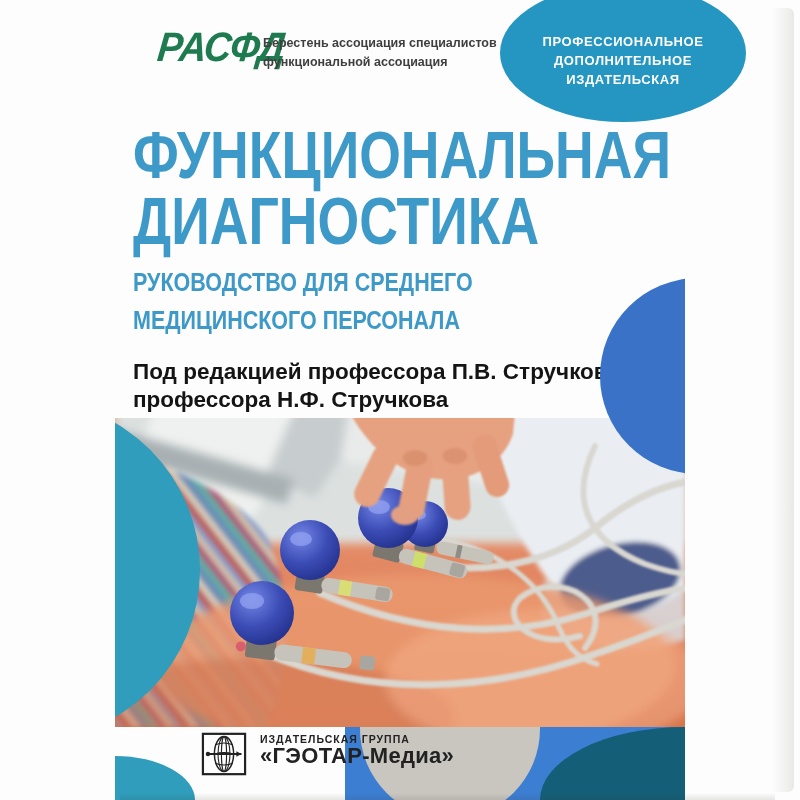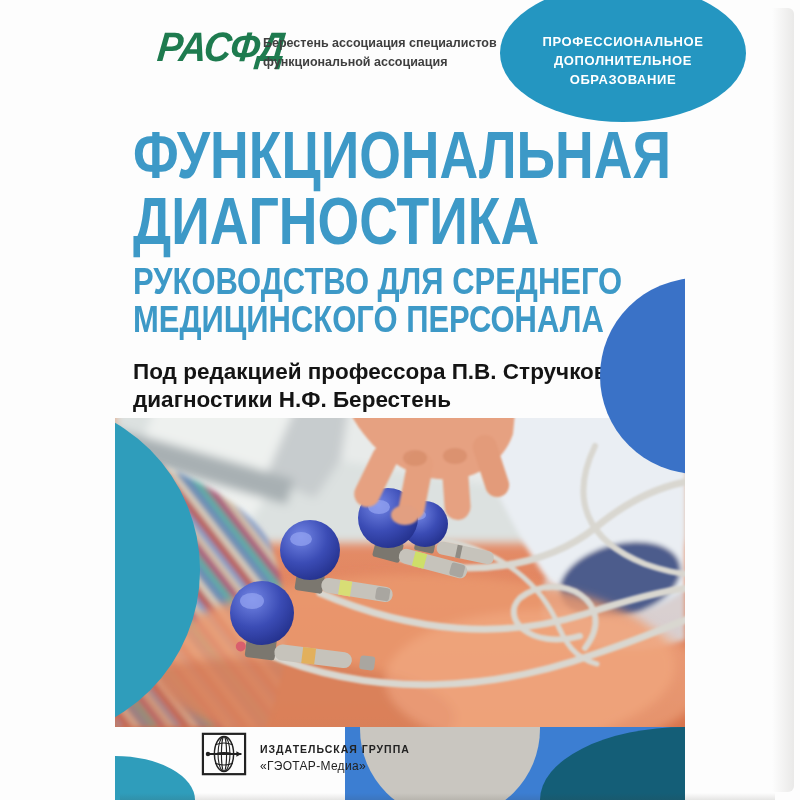--- a/index.html
+++ b/index.html
@@ -25,21 +25,21 @@
     color:#fff;font-size:13px;font-weight:bold;line-height:19px;letter-spacing:.6px;text-align:center;
   }
   
   .title{
     position:absolute;left:133px;top:122px;
     color:var(--title-blue,#3d99c7);font-size:67px;font-weight:bold;line-height:66px;white-space:nowrap;
   }
   .title .ln{display:block;transform:scaleX(.8);transform-origin:left top;}
   .subtitle{
     position:absolute;left:133px;top:263px;
-    color:var(--title-blue,#3d99c7);font-size:36px;font-weight:bold;line-height:38px;white-space:nowrap;
+    color:var(--title-blue,#3d99c7);font-size:25px;font-weight:bold;line-height:38px;white-space:nowrap;
   }
   .subtitle .ln{display:block;transform:scaleX(.86);transform-origin:left top;}
   .editors{
     position:absolute;left:133px;top:358px;
     color:var(--editor-black,#141414);font-size:22.5px;font-weight:bold;line-height:28px;white-space:nowrap;
   }
   
   .photo-col{position:absolute;left:115px;top:0;width:570px;height:800px;overflow:hidden;z-index:1;}
   .photo{position:absolute;left:0;top:418px;width:570px;height:309px;overflow:hidden;background:#dd8a66;}
   .photo svg{display:block;filter:blur(.6px) saturate(1.05);}
@@ -49,25 +49,25 @@
     background:var(--teal-circle,#2f9dbb);}
   .circle-teal-corner{position:absolute;left:0;top:756px;width:80px;height:44px;
     background:var(--teal-circle,#2f9dbb);border-top-right-radius:100% 100%;}
   .band{position:absolute;left:230px;top:727px;width:340px;height:73px;overflow:hidden;
     background:var(--band-blue,#3c7ed2);}
   .band-gray{position:absolute;left:15px;top:-88px;width:180px;height:180px;border-radius:50%;
     background:var(--band-gray,#c9c6c0);}
   .band-teal{position:absolute;left:195px;top:0;width:145px;height:73px;
     background:var(--band-dark-teal,#145e77);border-top-left-radius:100% 100%;}
   
-  .publisher{position:absolute;left:201px;top:732px;display:flex;align-items:flex-end;gap:13px;z-index:4;}
+  .publisher{position:absolute;left:201px;top:732px;display:flex;align-items:flex-start;gap:13px;z-index:4;}
   .pub-icon{width:46px;height:44px;}
   .pub-text{color:var(--publisher-ink,#222);}
   .pub-group{font-size:10.5px;font-weight:bold;letter-spacing:1px;line-height:14px;}
-  .pub-name{font-size:12px;font-weight:normal;line-height:20px;letter-spacing:.3px;}
+  .pub-name{font-size:22px;font-weight:bold;line-height:20px;letter-spacing:.3px;}
   
   .page-edge{position:absolute;left:772px;top:8px;width:22px;height:784px;z-index:6;
     background:linear-gradient(to right,rgba(0,0,0,0),rgba(60,55,45,.10));
     border-radius:0 6px 6px 0;pointer-events:none;}
   .page-edge-bottom{position:absolute;left:120px;top:793px;width:655px;height:7px;z-index:6;
     background:linear-gradient(to bottom,rgba(0,0,0,0),rgba(60,55,45,.12));pointer-events:none;}
 </style>
 </head>
 <body>
 
@@ -75,36 +75,36 @@
 
   <div class="rasfd">РАСФД</div>
   <div class="assoc">
     <span class="ln" style="display:block">Берестень ассоциация специалистов</span>
     <span class="ln" style="display:block">функциональной ассоциация</span>
   </div>
 
   <div class="badge">
     <span>ПРОФЕССИОНАЛЬНОЕ</span>
     <span>ДОПОЛНИТЕЛЬНОЕ</span>
-    <span>ОБРАЗОВАНИЕ</span>
+    <span>ИЗДАТЕЛЬСКАЯ</span>
   </div>
 
   <div class="title">
     <span class="ln">ФУНКЦИОНАЛЬНАЯ</span>
     <span class="ln">ДИАГНОСТИКА</span>
   </div>
 
   <div class="subtitle">
     <span class="ln">РУКОВОДСТВО ДЛЯ СРЕДНЕГО</span>
     <span class="ln">МЕДИЦИНСКОГО ПЕРСОНАЛА</span>
   </div>
 
   <div class="editors">
     <span style="display:block">Под редакцией профессора П.В. Стручкова,</span>
-    <span style="display:block">диагностики Н.Ф. Берестень</span>
+    <span style="display:block">профессора Н.Ф. Стручкова</span>
   </div>
 
   <div class="photo-col">
 
     <div class="photo" title="Рука врача устанавливает синие присосочные ЭКГ-электроды на грудь пациента">
       <svg width="570" height="309" viewBox="0 0 570 309">
         <defs>
           <linearGradient id="skin" x1="0" y1="0" x2="0" y2="1">
             <stop offset="0" stop-color="#e7a27d"></stop>
             <stop offset=".55" stop-color="#de8663"></stop>

